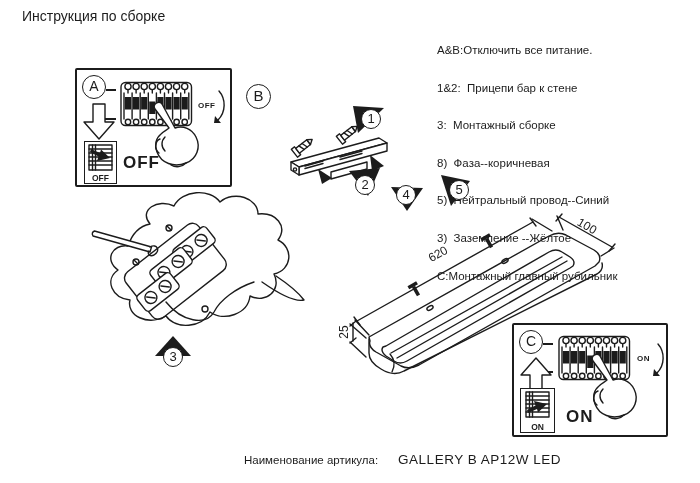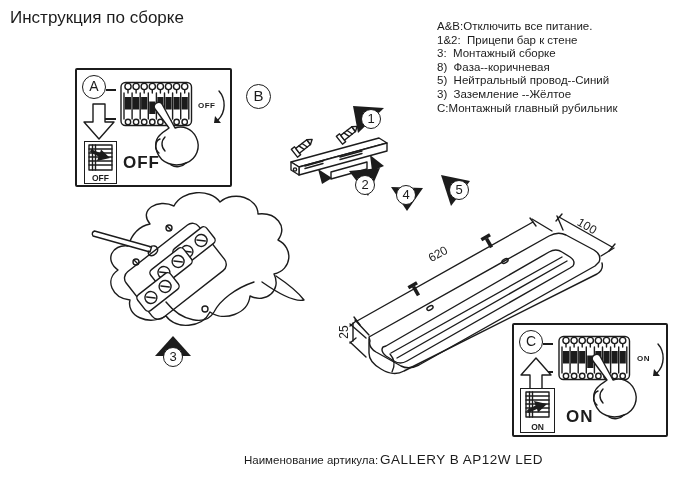--- a/index.html
+++ b/index.html
@@ -6,41 +6,41 @@
   * { box-sizing:border-box; margin:0; padding:0; }
   body { font-family:"Liberation Sans", sans-serif; background:#fff; }
   .stage { position:relative; width:700px; height:483px; background:#fff; overflow:hidden; color:var(--ink); }
   .stage svg { position:absolute; overflow:visible; }
   #art { left:0; top:0; z-index:1; }
 
   .ns { fill:none; stroke:var(--ink); stroke-width:1.4; stroke-linecap:round; stroke-linejoin:round; }
   .ws { fill:#fff; stroke:var(--ink); stroke-width:1.4; stroke-linejoin:round; }
   .bk { fill:var(--ink); stroke:none; }
 
-  .title { position:absolute; left:10px; top:8px; font-size:17px; z-index:2; }
+  .title { position:absolute; left:22px; top:8px; font-size:14px; z-index:2; }
   .instructions { position:absolute; left:437px; top:20px; z-index:2; }
-  .instructions p { font-size:11.5px; line-height:13.6px; white-space:pre; }
+  .instructions p { font-size:11.5px; line-height:13.6px; white-space:pre;margin-top:24px; }
 
   .panel { position:absolute; border:2px solid var(--ink); border-radius:2px; background:#fff; z-index:2; overflow:hidden; }
   .panel > * { position:absolute; }
   .pcircle { width:24px; height:24px; border:1.7px solid var(--ink); border-radius:50%;
              font-size:14px; text-align:center; line-height:21px; background:#fff; }
   .hline { height:1.5px; background:var(--ink); }
   .small-state { font-size:8px; font-weight:bold; letter-spacing:.5px; }
   .big-state { font-size:17px; font-weight:600; letter-spacing:1px; }
   .inset { border:1.6px solid var(--ink); background:#fff; }
   .inset svg { position:absolute; }
   .inset-label { position:absolute; bottom:0; left:0; width:100%; text-align:center; font-size:8.5px; font-weight:bold; }
 
   .marker { position:absolute; width:20px; height:20px; border:1.7px solid var(--ink); border-radius:50%;
             background:#fff; font-size:13px; text-align:center; line-height:17px; z-index:3; }
   .bcircle { position:absolute; width:25px; height:25px; border:1.7px solid var(--ink); border-radius:50%;
              background:#fff; font-size:15px; text-align:center; line-height:22px; z-index:2; }
   .dim { position:absolute; font-size:12px; z-index:2; }
-  .article { position:absolute; left:244px; top:452px; display:flex; align-items:baseline; gap:2px; z-index:2; }
+  .article { position:absolute; left:244px; top:452px; display:flex; align-items:baseline; gap:20px; z-index:2; }
   .article .a-label { font-size:11.5px; }
   .article .a-value { font-size:13.5px; letter-spacing:.5px;text-align:center; }
 </style>
 </head>
 <body>
 
 <div class="stage">
 
   <svg id="art" width="700" height="483" viewBox="0 0 700 483">
     <defs>

